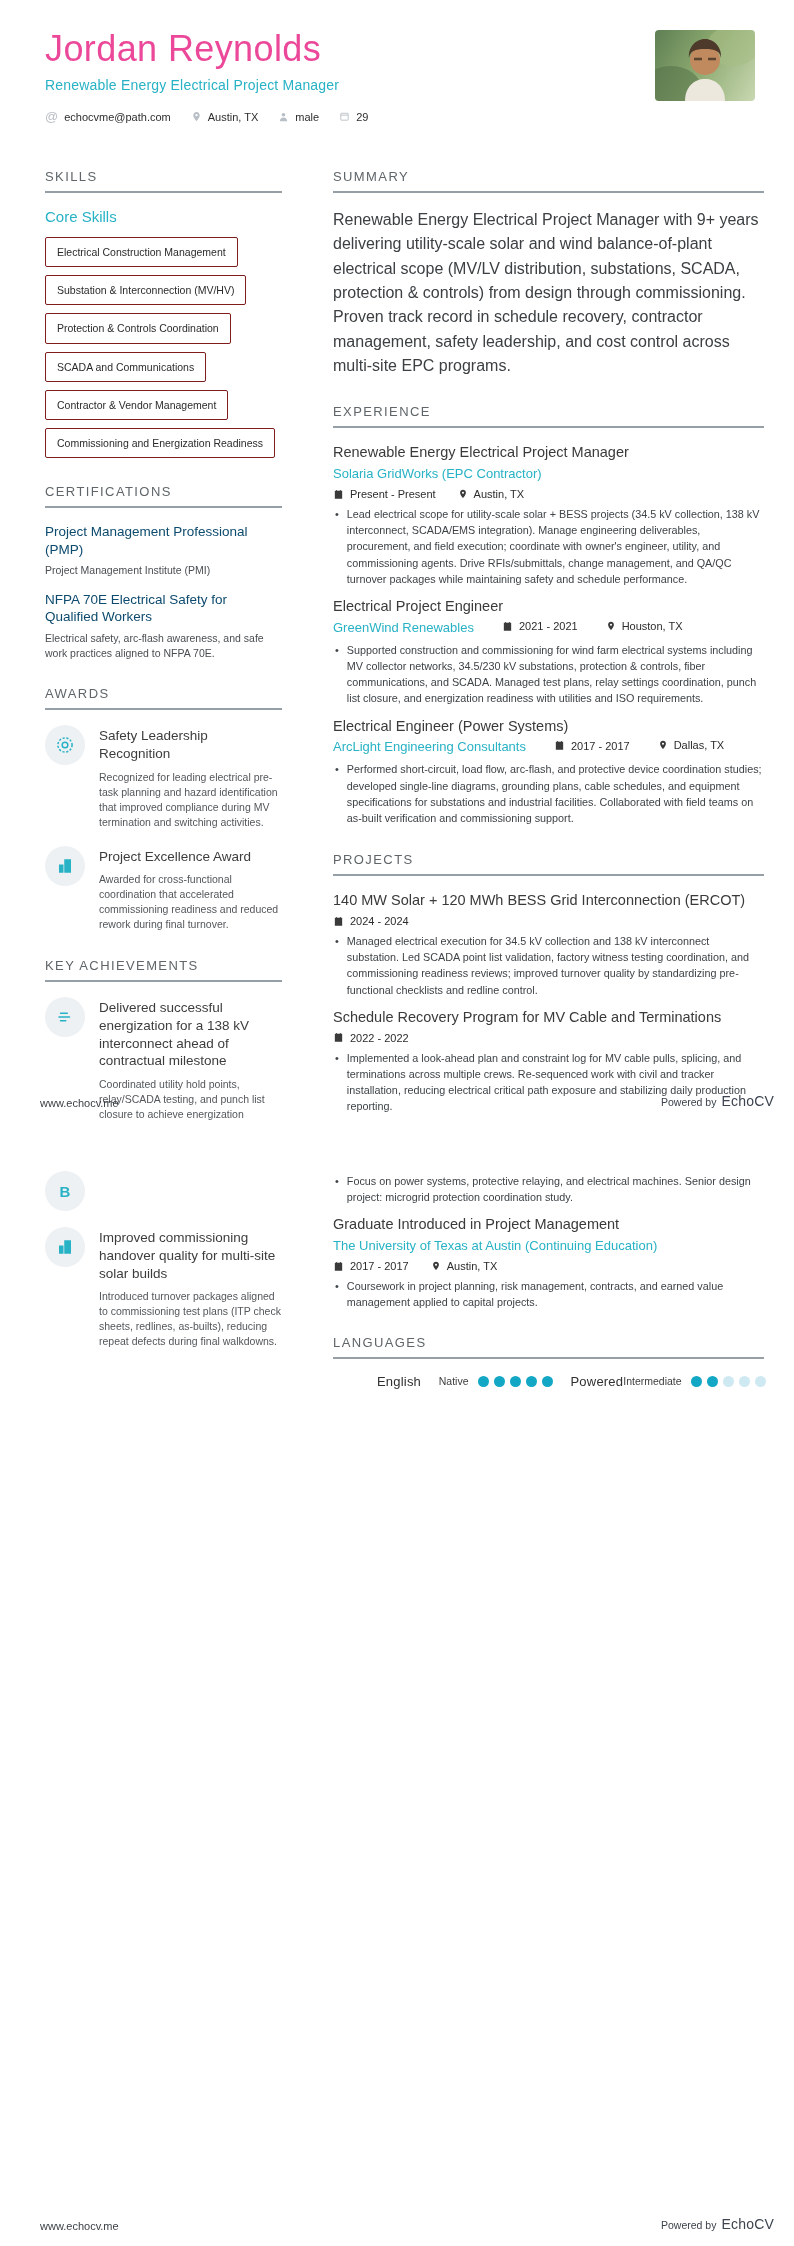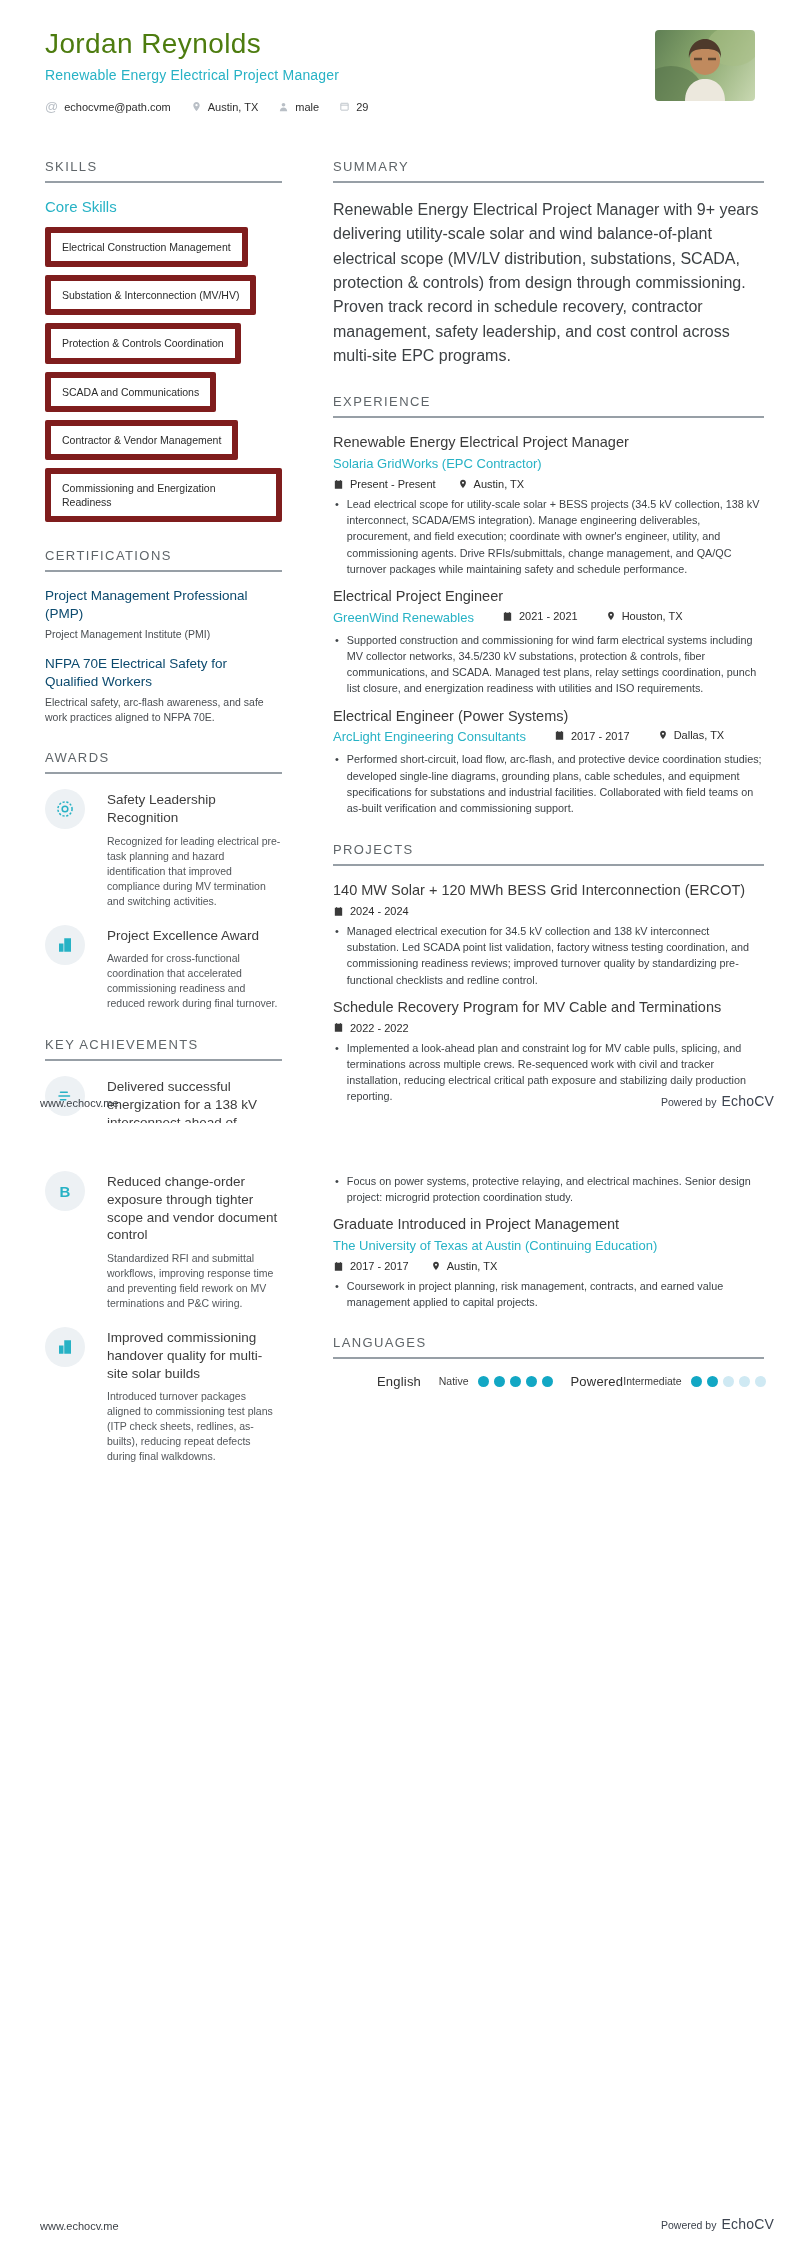--- a/index.html
+++ b/index.html
@@ -5,21 +5,21 @@
   html,body{margin:0;padding:0;background:#fff;}
   .doc{
     width:794px;height:2246px;background:#ffffff;position:relative;overflow:hidden;
     font-family:"Liberation Sans", sans-serif;color:#3c4043;
   }
   .page{height:1123px;position:relative;box-sizing:border-box;padding:28px 30px 0 45px;overflow:hidden;}
   .page2{padding-top:48px;}
 
   
   .hdr{position:relative;margin-bottom:46px;}
-  .name{font-size:28px;font-weight:500;color:#4d7c0f;letter-spacing:.4px;}
+  .name{font-size:36px;font-weight:500;color:#ec4899;letter-spacing:.4px;}
   .job-title{font-size:14px;font-weight:500;color:#27b2c5;margin-top:7px;letter-spacing:.2px;}
   .contacts{display:flex;align-items:center;gap:20px;margin-top:17px;font-size:11px;color:#2e2e2e;}
   .contact{display:flex;align-items:center;gap:6px;}
   .cicon{color:#b9bfc6;display:flex;align-items:center;}
   .cicon svg{display:block;}
   .at-glyph{font-size:13px;color:#b9bfc6;line-height:1;}
   .photo{position:absolute;top:2px;right:9px;width:100px;height:71px;border-radius:4px;overflow:hidden;
          background:linear-gradient(120deg,#5f7f54,#8aa86e 45%,#c9d8b2);}
   .photo svg{display:block;}
 
@@ -28,30 +28,30 @@
   .col-left{width:237px;flex:none;}
   .col-right{flex:1;min-width:0;}
 
   
   .section{margin-bottom:26px;}
   .sec-h{font-size:13px;font-weight:400;color:#5f6569;letter-spacing:1.4px;
          padding-bottom:7px;border-bottom:2px solid #979fa6;margin-bottom:15px;}
 
   
   .group-h{font-size:15px;font-weight:500;color:#27b2c5;margin:2px 0 12px;}
-  .tag{width:fit-content;max-width:100%;box-sizing:border-box;border:6px solid #7f1d1d;border-radius:2px;
+  .tag{width:fit-content;max-width:100%;box-sizing:border-box;border:1px solid #7f1d1d;border-radius:2px;
        padding:7px 11px;font-size:10.5px;line-height:1.35;color:#2b2b2b;margin-bottom:8px;}
 
   
   .cert{margin-bottom:13px;}
   .cert-t{font-size:13.5px;font-weight:500;color:#0c4a6e;line-height:1.3;margin-bottom:5px;}
   .cert-s{font-size:10.5px;color:#4a4e52;line-height:1.4;}
 
   
-  .iitem{display:flex;gap:22px;margin-bottom:16px;}
+  .iitem{display:flex;gap:14px;margin-bottom:16px;}
   .icircle{flex:none;width:40px;height:40px;border-radius:50%;background:#edf1f4;
            display:flex;align-items:center;justify-content:center;color:#27b2c5;}
   .icircle svg{display:block;}
   .letterB{font-size:15px;font-weight:700;color:#27b2c5;}
   .ibody{min-width:0;}
   .ititle{font-size:13.5px;font-weight:500;color:#3d3d3d;line-height:1.32;margin:2px 0 7px;}
   .idesc{font-size:10.5px;color:#53575b;line-height:1.42;}
 
   
   .summary-txt{font-size:16px;line-height:1.52;color:#3c4043;}
@@ -365,24 +365,20 @@
   </section>
 
   <section class="page page2">
     <div class="cols">
 
       <div class="col-left">
         <div class="iitem">
           <div class="icircle">
               <span class="letterB">B</span>
             </div>
-          <div class="ibody">
-            <div class="ititle">Reduced change-order exposure through tighter scope and vendor document control</div>
-            <div class="idesc">Standardized RFI and submittal workflows, improving response time and preventing field rework on MV terminations and P&amp;C wiring.</div>
-          </div>
         </div>
         <div class="iitem">
           <div class="icircle">
             <svg width="18" height="18" viewBox="0 0 24 24" fill="#27b2c5">
               <path d="M4 21V10h6v11H4zm2-8h2v2H6v-2zm0 4h2v2H6v-2zM11 21V3h9v18h-9zm2-15h2v2h-2V6zm3 0h2v2h-2V6zm-3 4h2v2h-2v-2zm3 0h2v2h-2v-2zm-3 4h2v2h-2v-2zm3 0h2v2h-2v-2z"></path>
             </svg>
           </div>
           <div class="ibody">
             <div class="ititle">Improved commissioning handover quality for multi-site solar builds</div>
             <div class="idesc">Introduced turnover packages aligned to commissioning test plans (ITP check sheets, redlines, as-builts), reducing repeat defects during final walkdowns.</div>

